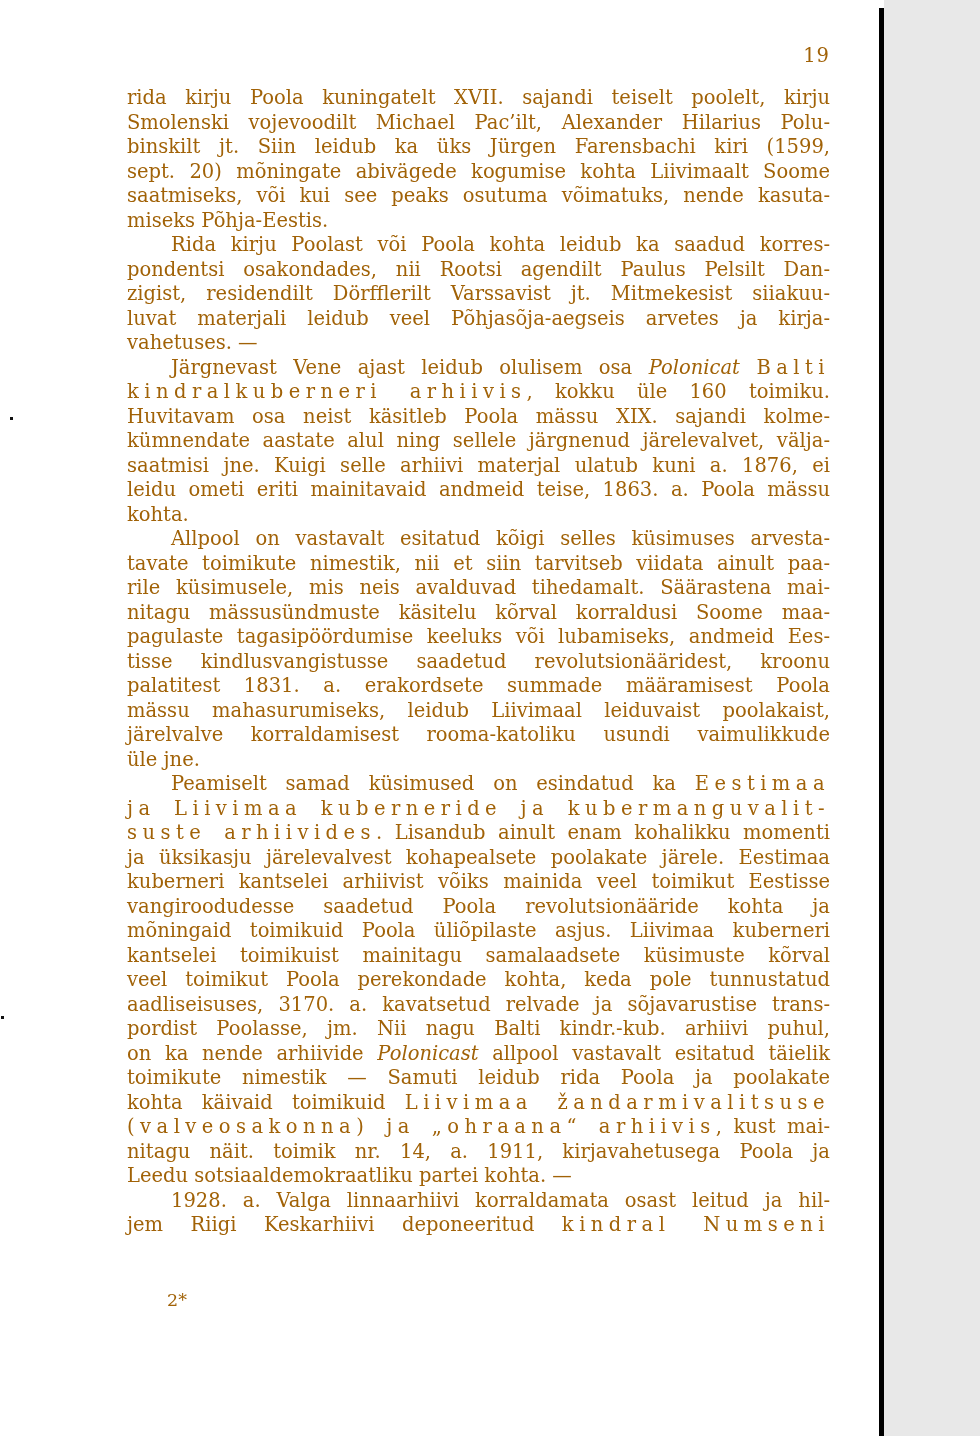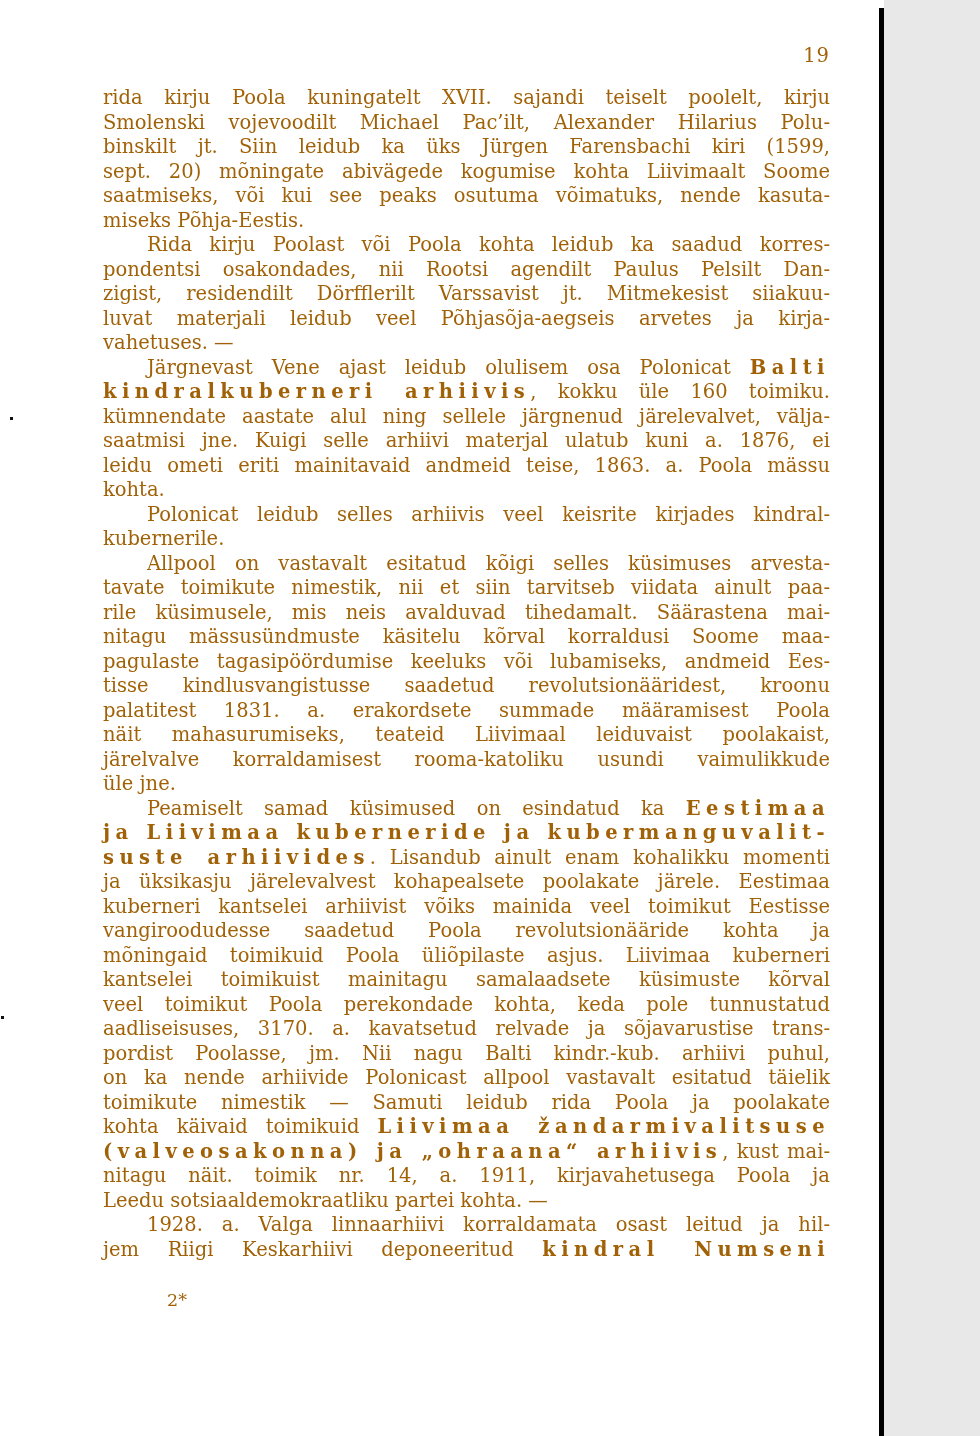--- a/index.html
+++ b/index.html
@@ -27,26 +27,27 @@
     left: 103px;
     width: 727px;
     font-size: 19.5px;
     line-height: 24.5px;
   }
   .paragraph { margin: 0; padding: 0; }
   .line {
     text-align: justify;
     text-align-last: justify;
     white-space: normal;
+    margin-left: 24px;
   }
   .line.lastline { text-align-last: left; }
   .line.indented { text-indent: 44px; }
   .seg-n { font-style: normal; }
-  .seg-i { }
-  .seg-sp { letter-spacing: 0.28em; font-weight: bold; }
+  .seg-i { font-style: italic; }
+  .seg-sp { letter-spacing: 0.28em; }
   .signature-mark {
     position: absolute;
     top: 1290px;
     left: 167px;
     font-size: 17.5px;
   }
   .edge-bar {
     position: absolute;
     top: 8px;
     right: 0;
@@ -81,38 +82,35 @@
       <div class="paragraph">
         <div class="line indented"><span class="seg-n">Rida kirju Poolast või Poola kohta leidub ka saadud korres-</span></div>
         <div class="line"><span class="seg-n">pondentsi osakondades, nii Rootsi agendilt Paulus Pelsilt Dan-</span></div>
         <div class="line"><span class="seg-n">zigist, residendilt Dörfflerilt Varssavist jt.  Mitmekesist siiakuu-</span></div>
         <div class="line"><span class="seg-n">luvat materjali leidub veel Põhjasõja-aegseis arvetes ja kirja-</span></div>
         <div class="line lastline"><span class="seg-n">vahetuses. —</span></div>
       </div>
       <div class="paragraph">
         <div class="line indented"><span class="seg-n">Järgnevast Vene ajast leidub olulisem osa </span><span class="seg-i">Polonicat</span><span class="seg-n"> </span><span class="seg-sp">Balti</span></div>
         <div class="line"><span class="seg-sp">kindralkuberneri arhiivis</span><span class="seg-n">, kokku üle 160 toimiku.</span></div>
+        <div class="line"><span class="seg-n">Huvitavam osa neist käsitleb Poola mässu XIX. sajandi kolme-</span></div>
         <div class="line"><span class="seg-n">kümnendate aastate alul ning sellele järgnenud järelevalvet, välja-</span></div>
         <div class="line"><span class="seg-n">saatmisi jne.  Kuigi selle arhiivi materjal ulatub kuni a. 1876, ei</span></div>
         <div class="line"><span class="seg-n">leidu ometi eriti mainitavaid andmeid teise, 1863. a. Poola mässu</span></div>
         <div class="line lastline"><span class="seg-n">kohta.</span></div>
-      </div>
-      <div class="paragraph">
-        <div class="line indented"><span class="seg-i">Polonicat</span><span class="seg-n"> leidub selles arhiivis veel keisrite kirjades kindral-</span></div>
-        <div class="line lastline"><span class="seg-n">kubernerile.</span></div>
       </div>
       <div class="paragraph">
         <div class="line indented"><span class="seg-n">Allpool on vastavalt esitatud kõigi selles küsimuses arvesta-</span></div>
         <div class="line"><span class="seg-n">tavate toimikute nimestik, nii et siin tarvitseb viidata ainult paa-</span></div>
         <div class="line"><span class="seg-n">rile küsimusele, mis neis avalduvad tihedamalt.  Säärastena mai-</span></div>
         <div class="line"><span class="seg-n">nitagu mässusündmuste käsitelu kõrval korraldusi Soome maa-</span></div>
         <div class="line"><span class="seg-n">pagulaste tagasipöördumise keeluks või lubamiseks, andmeid Ees-</span></div>
         <div class="line"><span class="seg-n">tisse kindlusvangistusse saadetud revolutsionääridest, kroonu</span></div>
         <div class="line"><span class="seg-n">palatitest 1831. a. erakordsete summade määramisest Poola</span></div>
-        <div class="line"><span class="seg-n">näit mahasurumiseks, teateid Liivimaal leiduvaist poolakaist,</span></div>
+        <div class="line"><span class="seg-n">mässu mahasurumiseks, leidub Liivimaal leiduvaist poolakaist,</span></div>
         <div class="line"><span class="seg-n">järelvalve korraldamisest rooma-katoliku usundi vaimulikkude</span></div>
         <div class="line lastline"><span class="seg-n">üle jne.</span></div>
       </div>
       <div class="paragraph">
         <div class="line indented"><span class="seg-n">Peamiselt samad küsimused on esindatud ka </span><span class="seg-sp">Eestimaa</span></div>
         <div class="line"><span class="seg-sp">ja Liivimaa kuberneride ja kubermanguvalit-</span></div>
         <div class="line"><span class="seg-sp">suste arhiivides</span><span class="seg-n">. Lisandub ainult enam kohalikku momenti</span></div>
         <div class="line"><span class="seg-n">ja üksikasju järelevalvest kohapealsete poolakate järele. Eestimaa</span></div>
         <div class="line"><span class="seg-n">kuberneri kantselei arhiivist võiks mainida veel toimikut Eestisse</span></div>
         <div class="line"><span class="seg-n">vangiroodudesse saadetud Poola revolutsionääride kohta ja</span></div>

